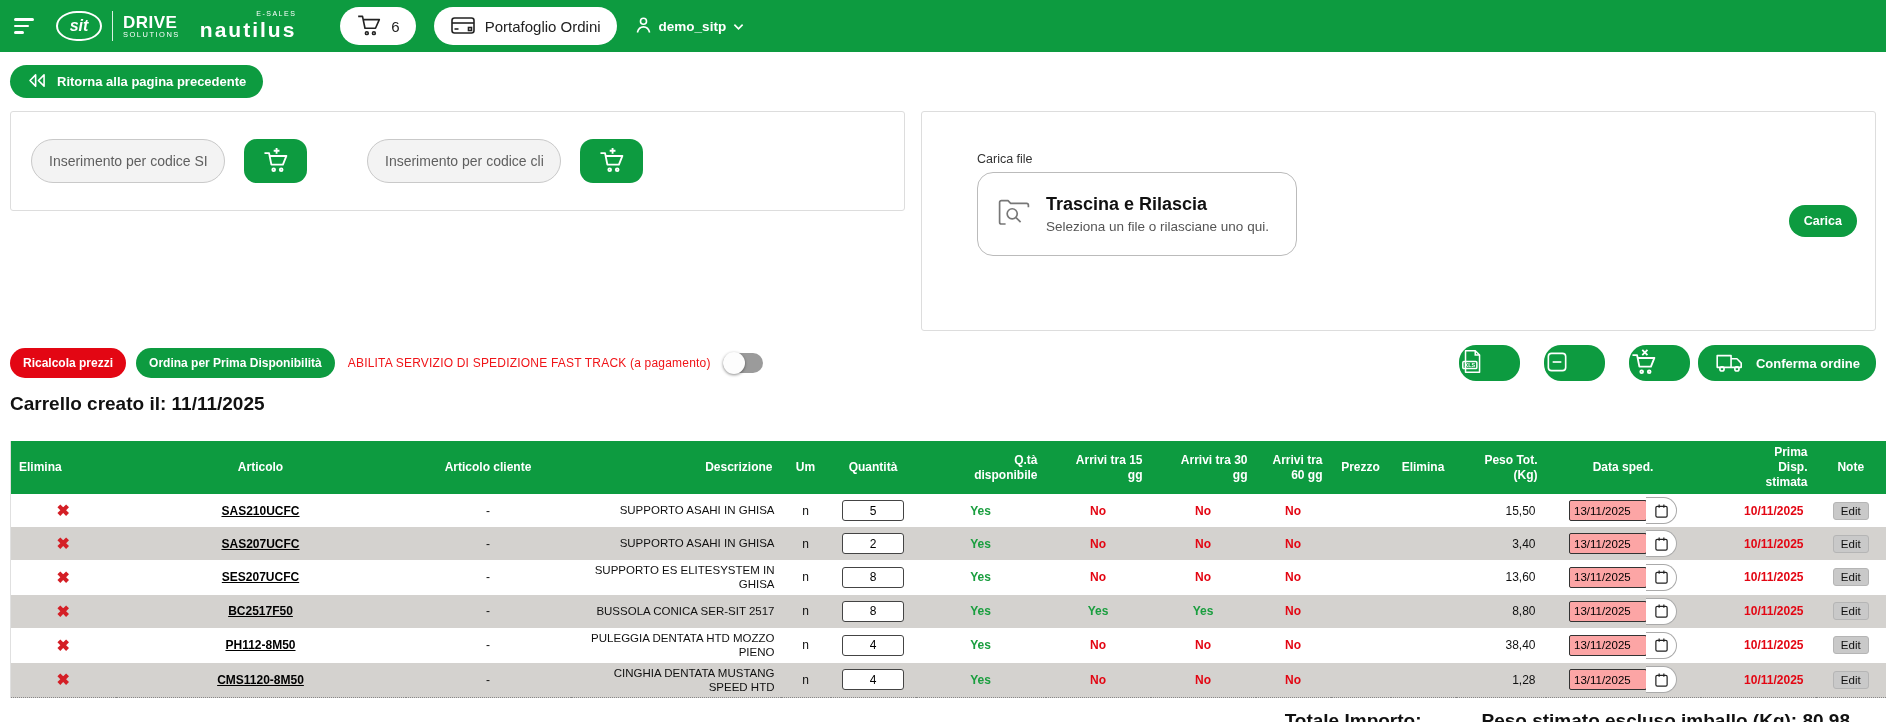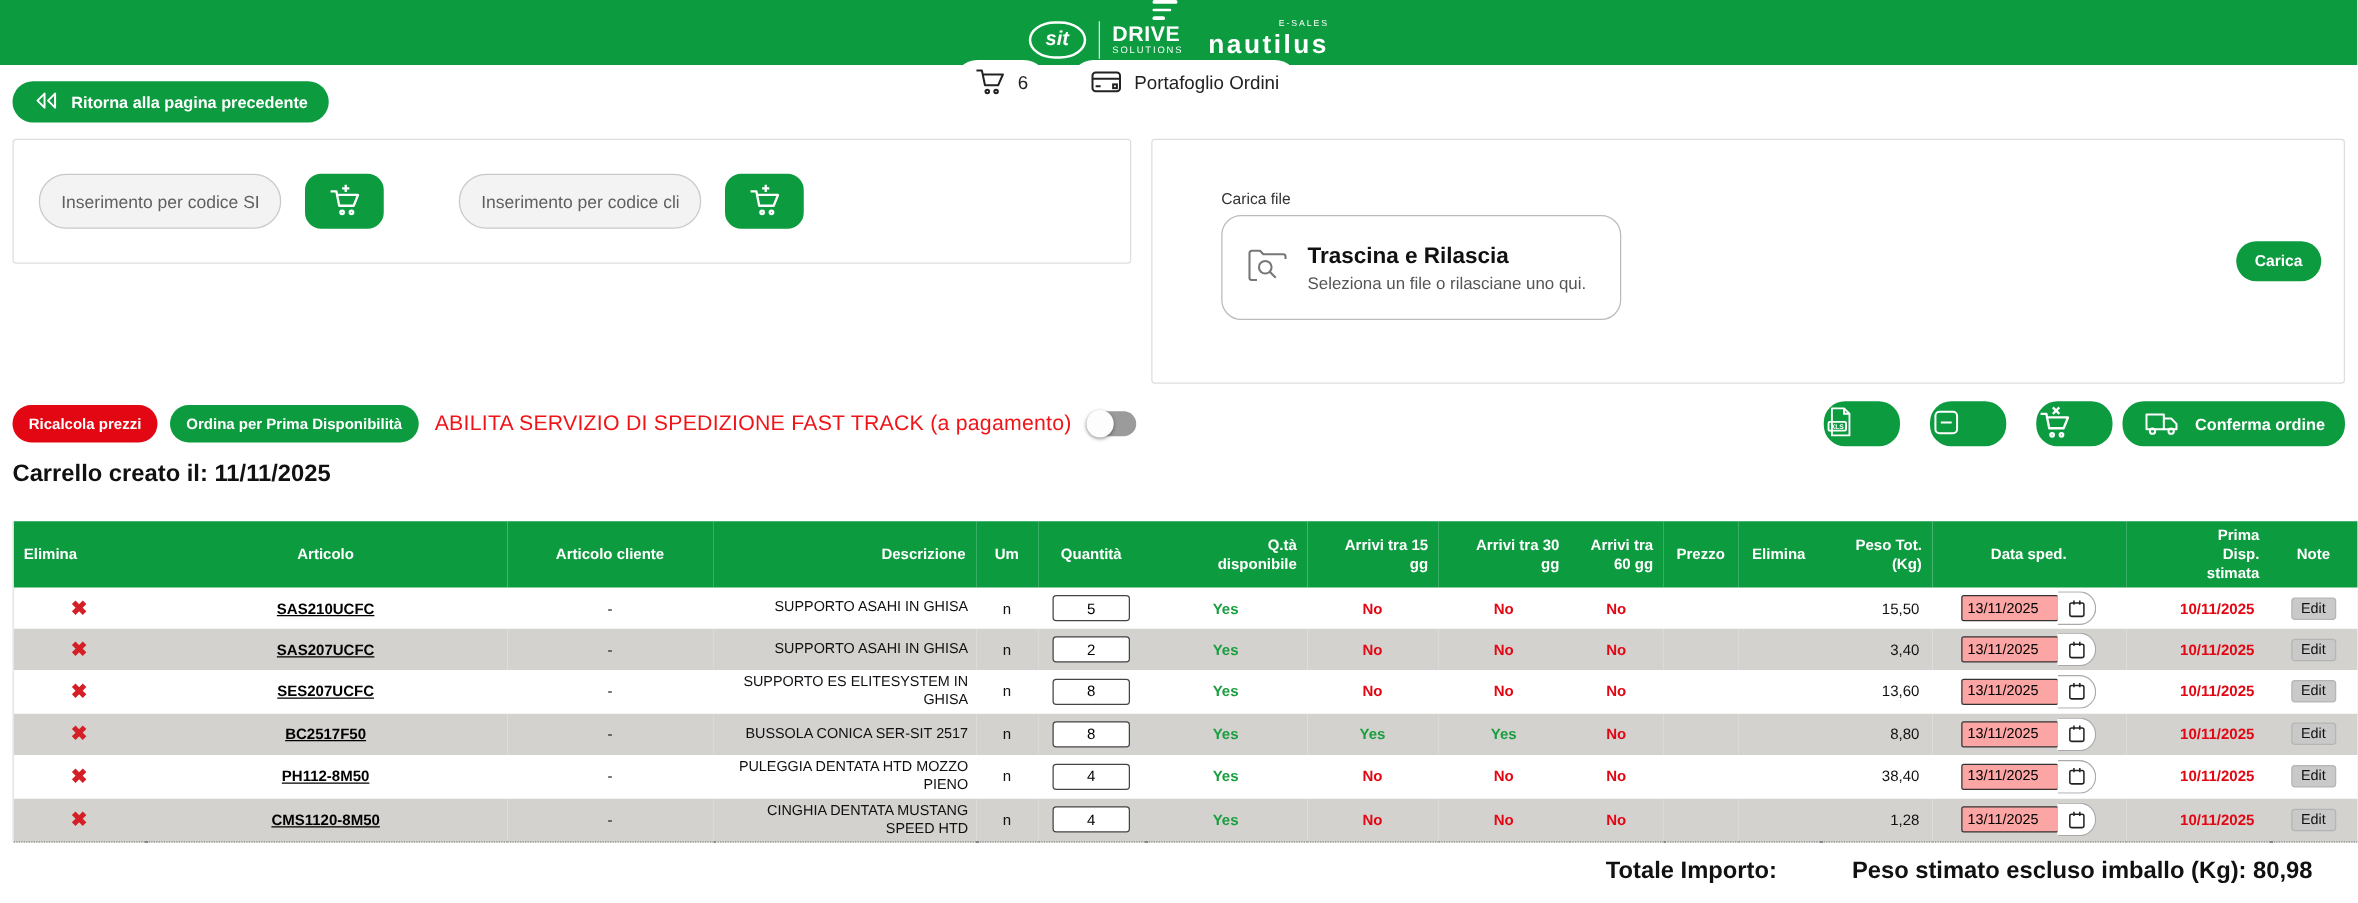--- a/index.html
+++ b/index.html
@@ -1,21 +1,21 @@
 <!DOCTYPE html>
 <html><head>
 <meta charset="utf-8">
 <style>
   * { box-sizing: border-box; margin: 0; padding: 0; }
   html,body { width:1886px; height:722px; overflow:hidden; background:#fff;
     font-family:"Liberation Sans", sans-serif; }
 
   
   .topbar { height:52px; background:#0d9b40; display:flex; align-items:center;
-    padding:0 14px; color:#fff;flex-direction:column; }
+    padding:0 14px; color:#fff; }
   .hamburger { width:24px; display:flex; flex-direction:column; gap:4px; cursor:pointer; margin-right:18px;}
   .hamburger i { display:block; height:2.5px; background:#fff; border-radius:2px;}
   .hamburger i:nth-child(1){width:20px}.hamburger i:nth-child(2){width:15px}.hamburger i:nth-child(3){width:10px}
   .brand { display:flex; align-items:center; gap:10px; }
   .sit-oval { width:46px; height:30px; border:2.5px solid #fff; border-radius:50% 50% 50% 50%/55% 55% 55% 55%;
     display:flex; align-items:center; justify-content:center; font-weight:bold; font-style:italic; font-size:16px;}
   .brand-divider { width:1px; height:30px; background:rgba(255,255,255,.85); }
   .drive-block { line-height:1; }
   .drive-block .l1 { font-size:17px; font-weight:bold; letter-spacing:.5px;}
   .drive-block .l2 { font-size:7.5px; letter-spacing:1.5px; }
@@ -48,38 +48,38 @@
   .panels { display:flex; gap:16px; margin:13px 10px 0; align-items:flex-start; }
   .panel { background:#fff; border:1px solid #ddd; border-radius:3px; }
   .panel-left { width:895px; height:100px; display:flex; align-items:center; padding:0 20px; }
   .quick-input { width:194px; height:44px; border-radius:22px; border:1px solid #c9c9c9;
     background:#f3f3f3; padding:0 17px; font-size:14px; color:#333; outline:none;
     font-family:"Liberation Sans",sans-serif;}
   .quick-input::placeholder { color:#5f5f5f; }
   .btn-cart-add { width:63px; height:44px; border:none; border-radius:13px; background:#0d9b40;
     color:#fff; display:flex; align-items:center; justify-content:center; cursor:pointer; margin-left:19px;}
   .pair2 { margin-left:60px; }
-  .panel-right { flex:1; height:196px; position:relative; padding:40px 18px 0 55px; }
+  .panel-right { flex:1; height:220px; position:relative; padding:40px 18px 0 55px; }
   .upload-label { font-size:12.5px; color:#333; margin-bottom:6px; }
   .dropzone { width:320px; height:84px; border:1px solid #bbb; border-radius:16px;
     display:flex; align-items:center; gap:14px; padding:0 18px; cursor:pointer; background:#fff;}
   .dz-title { font-size:18px; font-weight:bold; color:#111; margin-bottom:4px;}
   .dz-sub { font-size:13.5px; color:#555; }
   .btn-carica { position:absolute; right:18px; top:50%; transform:translateY(-50%);
     background:#0d9b40; color:#fff; border:none; border-radius:16px; height:32px; padding:0 15px;
     font-size:12.5px; font-weight:bold; cursor:pointer; font-family:"Liberation Sans",sans-serif;}
 
   
   .actions { display:flex; align-items:center; margin:14px 10px 0; }
   .btn-red { background:#e30613; color:#fff; border:none; border-radius:15px; height:30px;
     padding:0 13px; font-size:12px; font-weight:bold; cursor:pointer; font-family:"Liberation Sans",sans-serif;}
   .btn-sort { margin-left:10px; background:#0d9b40; color:#fff; border:none; border-radius:15px;
     height:30px; padding:0 13px; font-size:12px; font-weight:bold; cursor:pointer;
     font-family:"Liberation Sans",sans-serif;}
-  .fasttrack-label { color:#f01418; font-size:17px; margin-left:13px; letter-spacing:.2px;}
+  .fasttrack-label { color:#f01418; font-size:12px; margin-left:13px; letter-spacing:.2px;}
   .toggle { margin-left:12px; width:40px; height:20px; border-radius:10px; background:#9b9b9b;
     position:relative; cursor:pointer; flex:0 0 auto;}
   .toggle .knob { position:absolute; left:0; top:-1px; width:22px; height:22px; border-radius:50%;
     background:#fdfdfd; box-shadow:0 1px 3px rgba(0,0,0,.45); }
   .action-icons { margin-left:auto; display:flex; align-items:center; gap:24px; }
   .icon-btn { width:61px; height:36px; border:none; border-radius:17px; background:#0d9b40;
     color:#fff; display:flex; align-items:center; justify-content:space-between; cursor:pointer;}
   .btn-confirm { width:auto; padding:0 16px; gap:10px; font-size:13px; font-weight:bold;
     font-family:"Liberation Sans",sans-serif; margin-left:-16px;}
 

